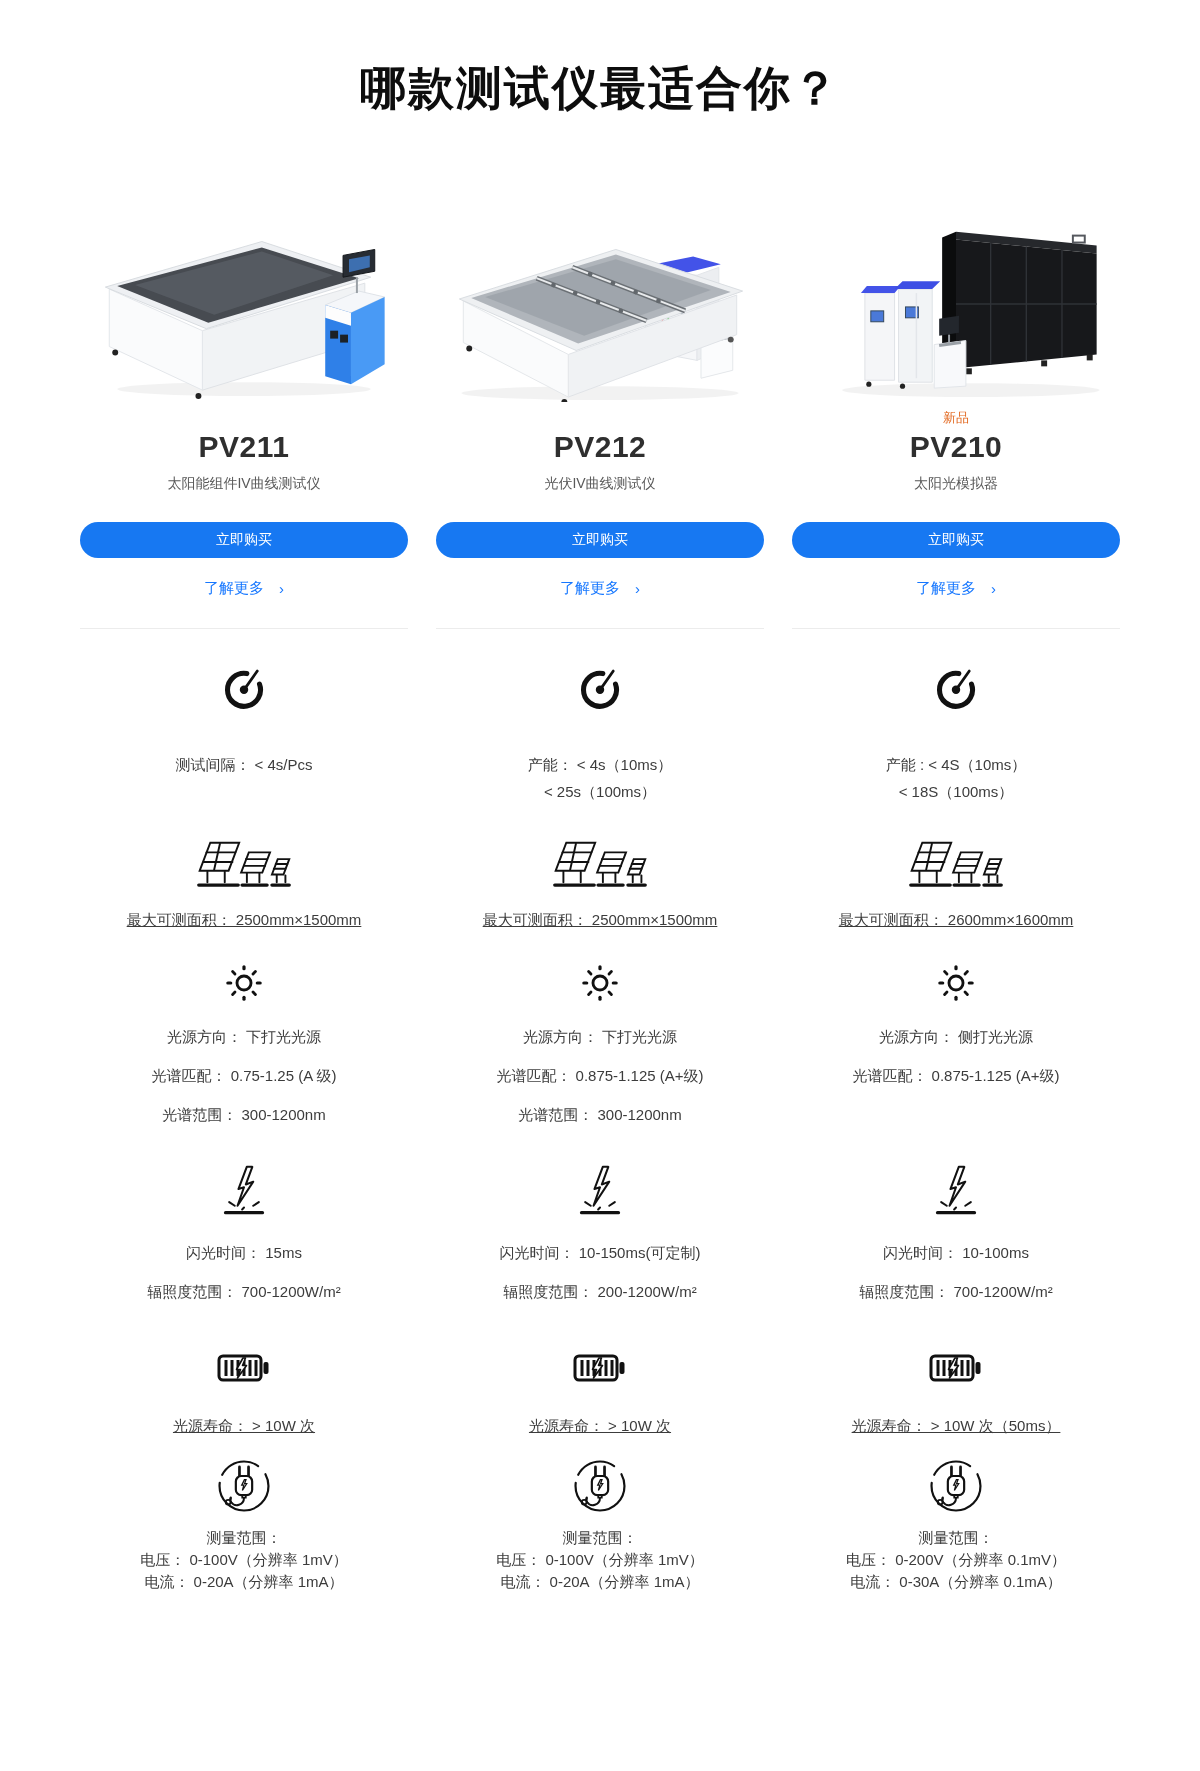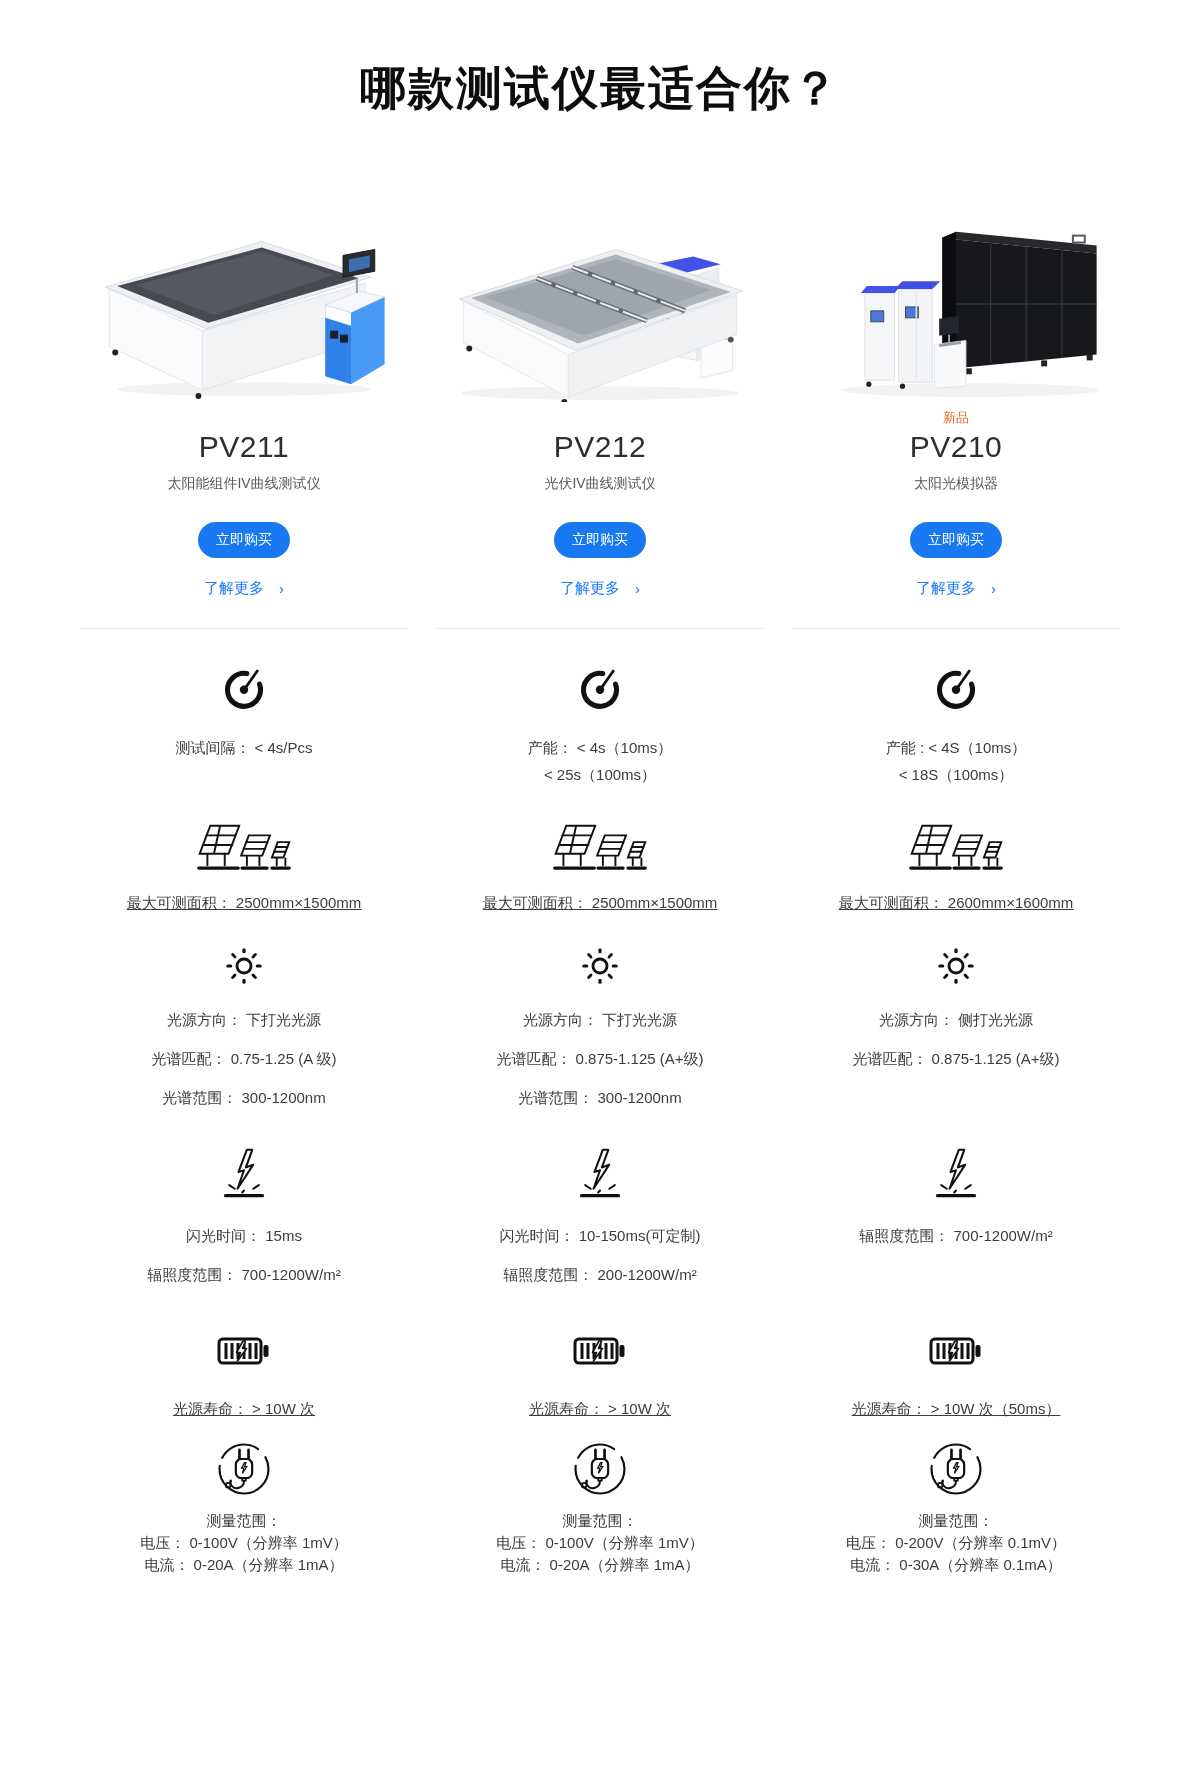--- a/index.html
+++ b/index.html
@@ -11,44 +11,44 @@
   }
   .wrap { width:1040px; margin:0 auto; padding-top:58px; }
   .page-title {
     text-align:center; font-size:46px; font-weight:900; color:#0d0d0d;
     letter-spacing:2px;
   }
   .grid {
     margin-top:60px;
     display:grid; grid-template-columns:repeat(3,1fr); column-gap:28px;
   }
-  .product-col { display:flex; flex-direction:column; align-items:center; text-align:center; }
+  .product-col { display:flex; flex-direction:column; text-align:center; }
   .figure { height:222px; width:100%; display:flex; align-items:flex-end; justify-content:center; }
   .figure svg { width:300px; height:208px; }
   .badge { height:24px; margin-top:4px; font-size:13px; color:#E2661C; line-height:24px; }
-  .pname { font-size:30px; font-weight:400; color:#2f2f2f; letter-spacing:0.5px; }
+  .pname { font-size:30px; font-weight:700; color:#2f2f2f; letter-spacing:0.5px; }
   .psub { margin-top:11px; font-size:14px; color:#595959; height:20px; }
   .buy {
     margin-top:27px; min-width:88px; height:36px; padding:0 18px;
     border:none; border-radius:18px; background:#1778F2; color:#fff;
     font-size:14px; font-family:inherit; cursor:pointer;
   }
   .morewrap { margin-top:21px; height:22px; }
   .more { display:inline-flex; align-items:center; gap:15px; color:#1677FF; font-size:15px; text-decoration:none; }
   .more .arr { font-size:15px; }
   .divider { margin-top:27px; width:100%; border-top:1px solid #ececec; height:0; }
   .icon { display:flex; align-items:center; justify-content:center; width:100%; }
   .icon.gauge   { margin-top:38px; height:42px; }
   .icon.panels  { margin-top:22px; height:54px; }
   .icon.sun     { margin-top:28px; height:40px; }
   .icon.bolt    { margin-top:30px; height:52px; }
   .icon.battery { margin-top:40px; height:34px; }
   .icon.plug    { margin-top:16px; height:58px; }
   .spec { font-size:15px; color:#3c3c3c; width:100%; }
-  .spec.speed   { margin-top:25px; height:62px; line-height:27px; }
+  .spec.speed   { margin-top:42px; height:62px; line-height:27px; }
   .spec.area    { margin-top:16px; height:30px; line-height:30px;text-decoration:underline; }
   .spec.light   { margin-top:14px; height:117px; line-height:39px; }
   .spec.flash   { margin-top:17px; height:78px;  line-height:39px; }
   .spec.life    { margin-top:26px; height:30px; line-height:30px;text-decoration:underline; }
   .spec.measure { margin-top:12px; line-height:22px; padding-bottom:34px; }
 </style>
 </head>
 <body>
 
 <svg width="0" height="0" style="position:absolute">
@@ -393,20 +393,21 @@
         <div>光源方向： 侧打光光源</div>
         <div>光谱匹配： 0.875-1.125 (A+级)</div>
       </div>
 
       <div class="icon bolt">
           <svg viewBox="0 0 54 56" width="50" height="52">
             <use href="#ic-bolt"></use>
           </svg>
         </div>
       <div class="spec flash">
+        <div>闪光时间： 10-100ms</div>
         <div>辐照度范围： 700-1200W/m²</div>
       </div>
 
       <div class="icon battery">
           <svg viewBox="0 0 54 32" width="54" height="32">
             <use href="#ic-battery"></use>
           </svg>
         </div>
       <div class="spec life">光源寿命： &gt; 10W 次（50ms）</div>
 

